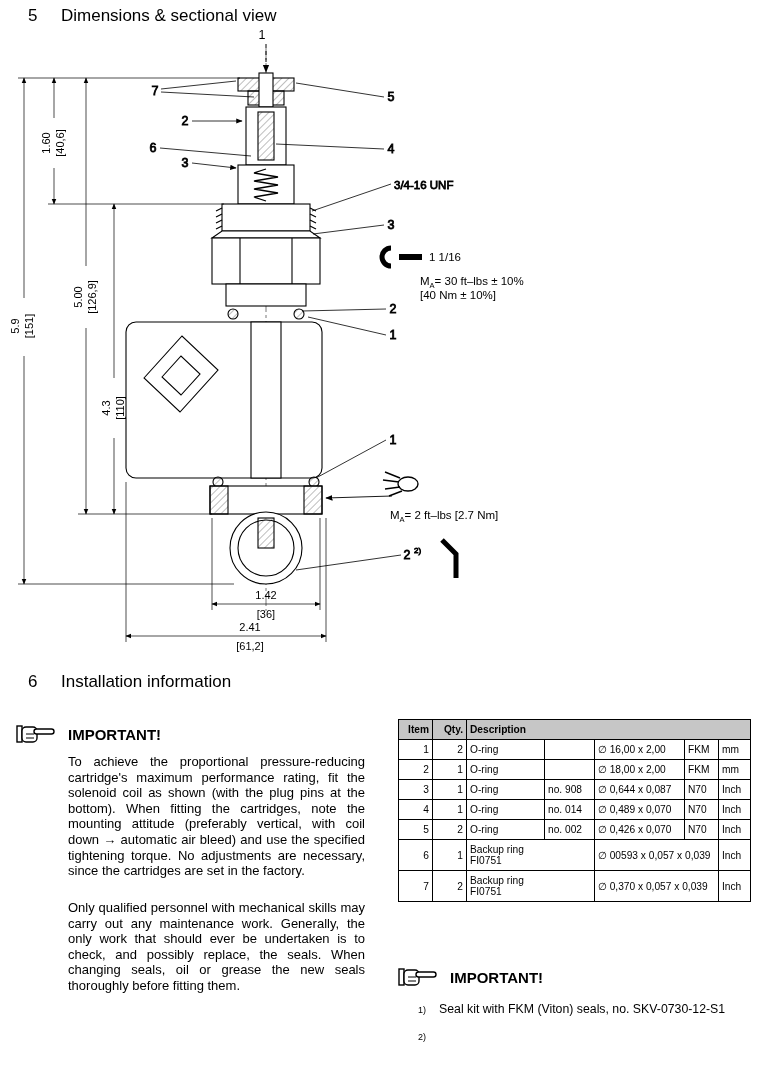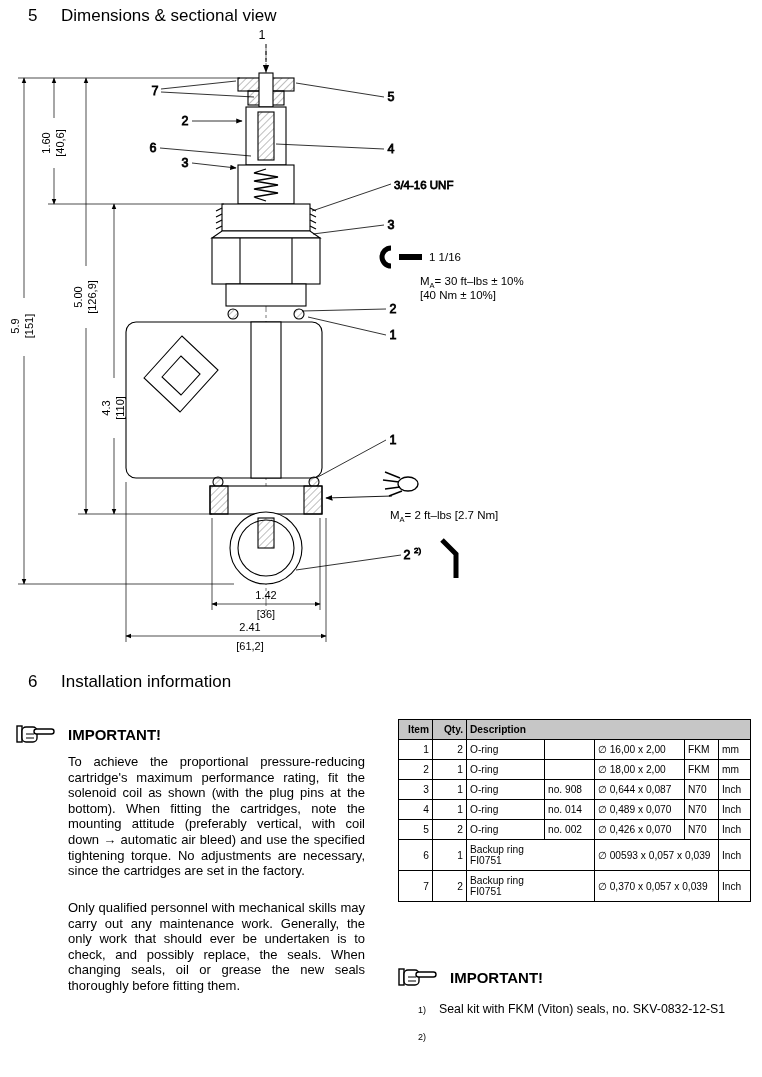--- a/index.html
+++ b/index.html
@@ -322,18 +322,18 @@
       <rect x="1" y="5" width="5" height="16" fill="#fff" stroke="#000" stroke-width="1.4"></rect>
       <rect x="6" y="6" width="15" height="15" rx="4" fill="#fff" stroke="#000" stroke-width="1.4"></rect>
       <rect x="18" y="8" width="20" height="5" rx="2.5" fill="#fff" stroke="#000" stroke-width="1.4"></rect>
       <line x1="10" y1="13" x2="18" y2="13" stroke="#000" stroke-width="1"></line>
       <line x1="10" y1="17" x2="18" y2="17" stroke="#000" stroke-width="1"></line>
     </svg>
     <span class="note-title">IMPORTANT!</span>
   </div>
   <div class="fnote">
     <sup>1)</sup>
-    <p>Seal kit with FKM (Viton) seals, no. SKV-0832-12-S1</p>
+    <p>Seal kit with FKM (Viton) seals, no. SKV-0730-12-S1</p>
   </div>
   <div class="fnote">
     <sup>2)</sup>
   </div>
 </div>
 
 </body></html>

